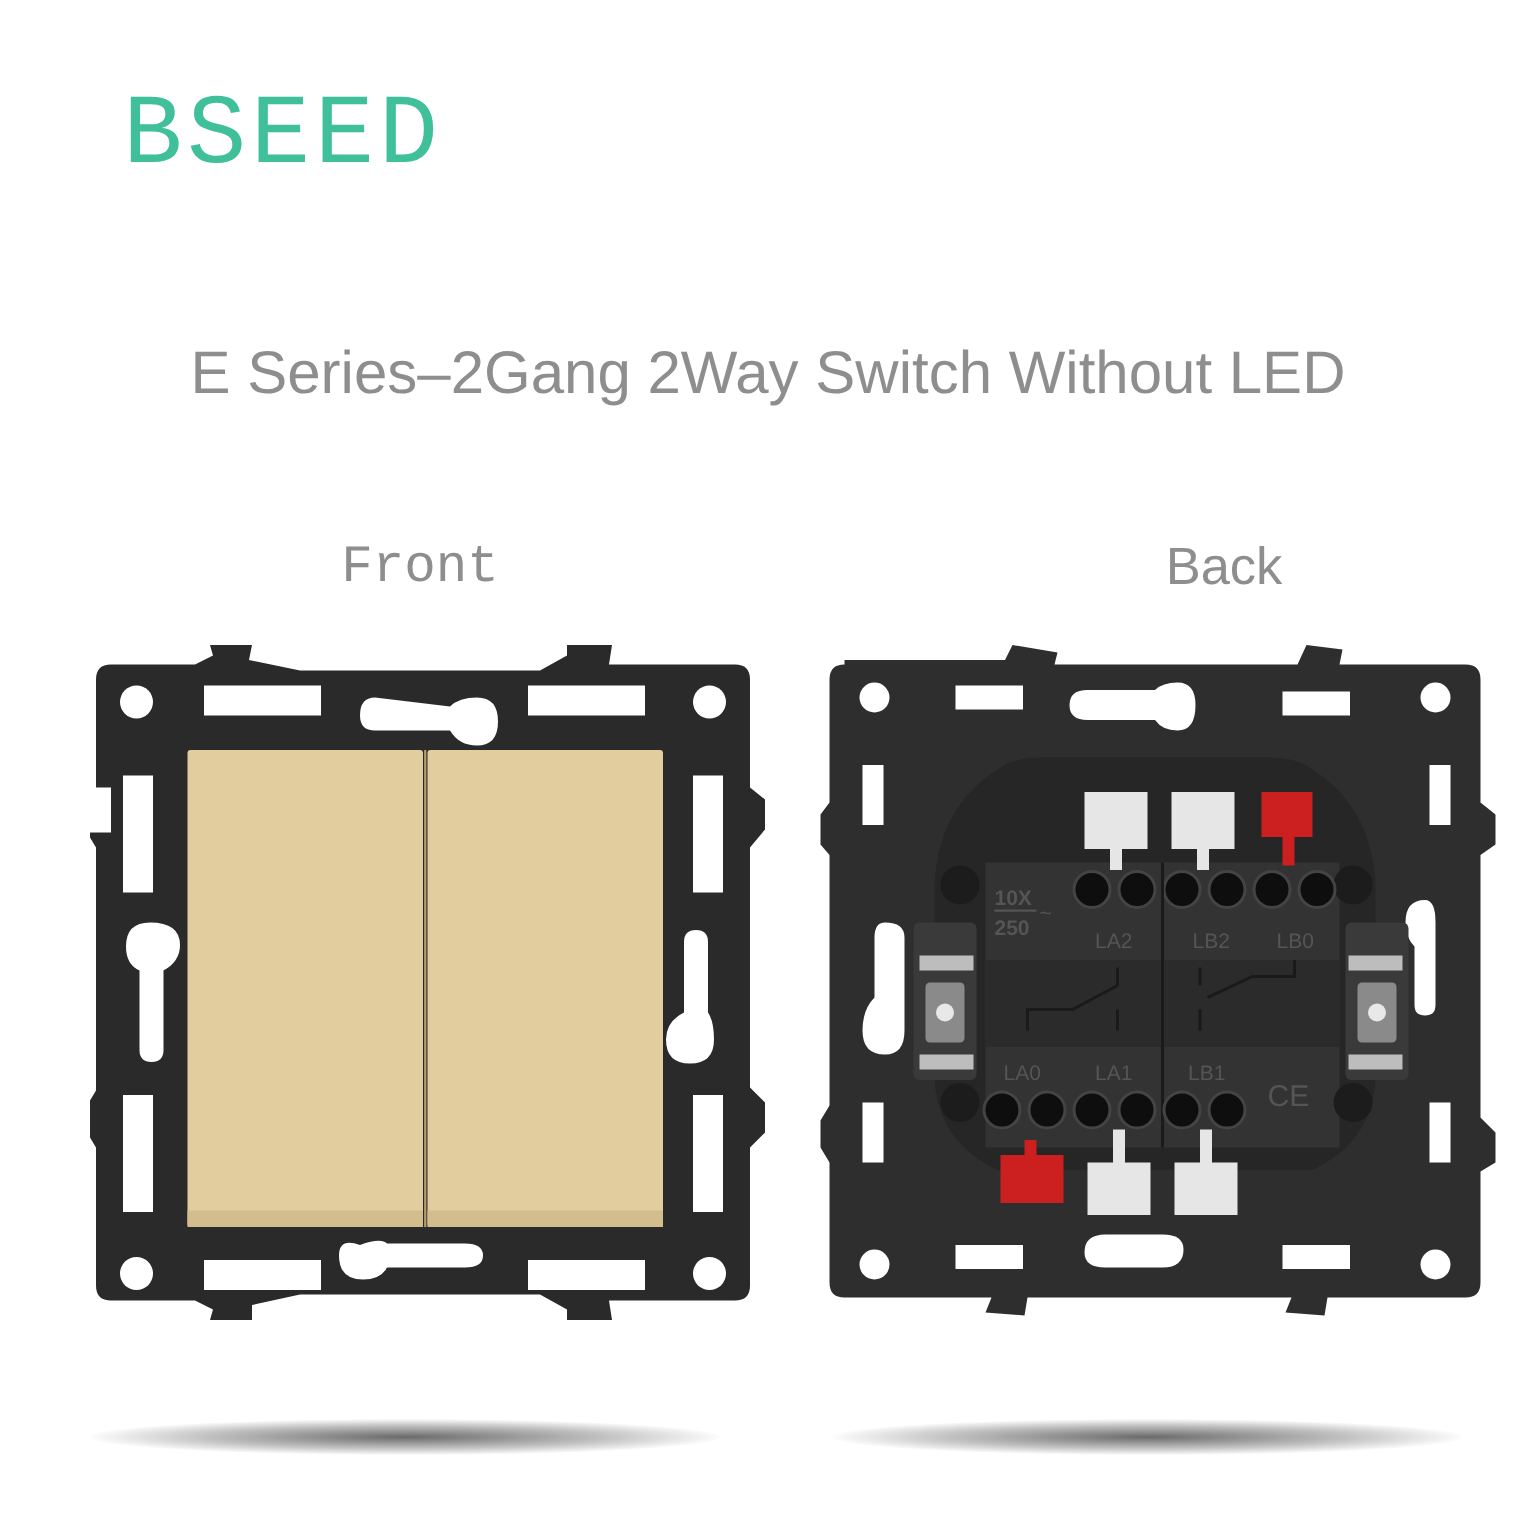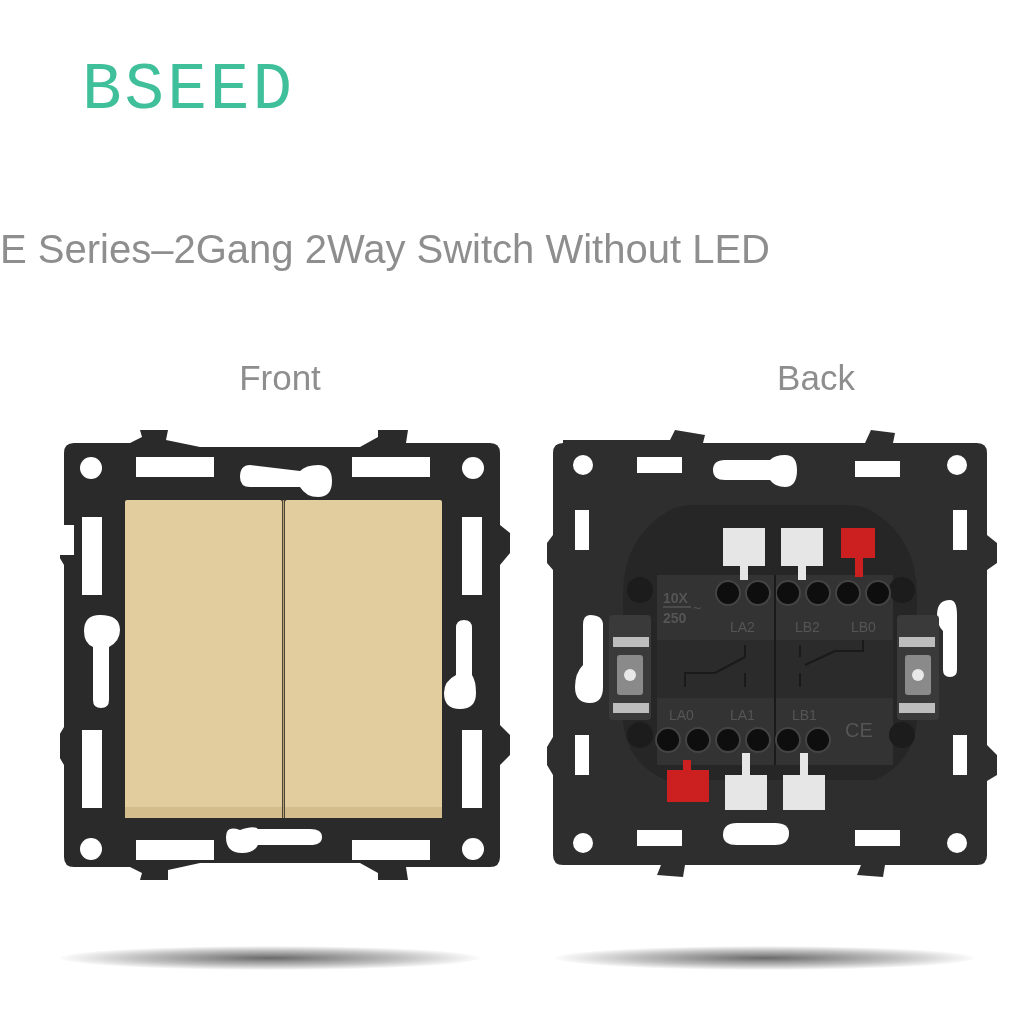--- a/index.html
+++ b/index.html
@@ -1,28 +1,28 @@
 <!DOCTYPE html>
 <html><head>
 <meta charset="utf-8">
 <style>
   html,body{margin:0;padding:0;background:#ffffff;}
   body{width:1024px;height:1024px;position:relative;overflow:hidden;font-family:"Liberation Sans",sans-serif;}
   .logo{position:absolute;left:82px;top:58px;font-family:Liberation Mono, monospace;font-size:66px;letter-spacing:3px;color:#3fbf9a;font-weight:400;line-height:66px;}
-  .title{position:absolute;left:0;top:224px;width:1024px;text-align:left;font-size:40px;color:#8e8e8e;line-height:50px;}
+  .title{position:absolute;left:0;top:224px;width:1024px;text-align:center;font-size:40px;color:#8e8e8e;line-height:50px;}
   .lbl{position:absolute;top:358px;font-size:35px;color:#8e8e8e;width:200px;text-align:center;line-height:40px;}
   .shadow{position:absolute;top:946px;height:24px;border-radius:50%;background:radial-gradient(ellipse at center,rgba(80,80,80,.85) 0%,rgba(120,120,120,.45) 45%,rgba(255,255,255,0) 72%);}
   .part{position:absolute;}
 </style>
 </head>
 <body>
 
 <div class="logo">BSEED</div>
 <div class="title">E Series–2Gang 2Way Switch Without LED</div>
-<div class="lbl" style="left:180px;">Front</div>
+<div class="lbl" style="left:180px;font-family:Liberation Mono, monospace;">Front</div>
 <div class="lbl" style="left:716px;">Back</div>
 
 <svg class="part" style="left:60px;top:425px;" width="460" height="460" viewBox="0 0 460 460">
   <g>
     <path fill="#2a2a2a" d="M14,18 L70,18 L82,12 L80,5 L108,5 L106,15 L140,22 L300,22 L318,12 L318,5 L348,5 L346,18 L430,18 Q440,18 440,28 L440,100 L450,108 L450,128 L440,140 L440,300 L450,310 L450,330 L440,340 L440,432 Q440,442 430,442 L346,442 L348,455 L318,455 L318,448 L300,438 L140,438 L108,445 L108,455 L80,455 L82,448 L70,442 L14,442 Q4,442 4,432 L4,340 L-2,330 L-2,312 L4,302 L4,140 L-2,130 L-2,110 L4,100 L4,28 Q4,18 14,18 Z"></path>
     <circle cx="31" cy="43" r="11" fill="#fff"></circle>
     <circle cx="413" cy="43" r="11" fill="#fff"></circle>
     <circle cx="31" cy="424" r="11" fill="#fff"></circle>
     <circle cx="413" cy="424" r="11" fill="#fff"></circle>
     <rect x="76" y="32" width="78" height="20" fill="#fff"></rect>

